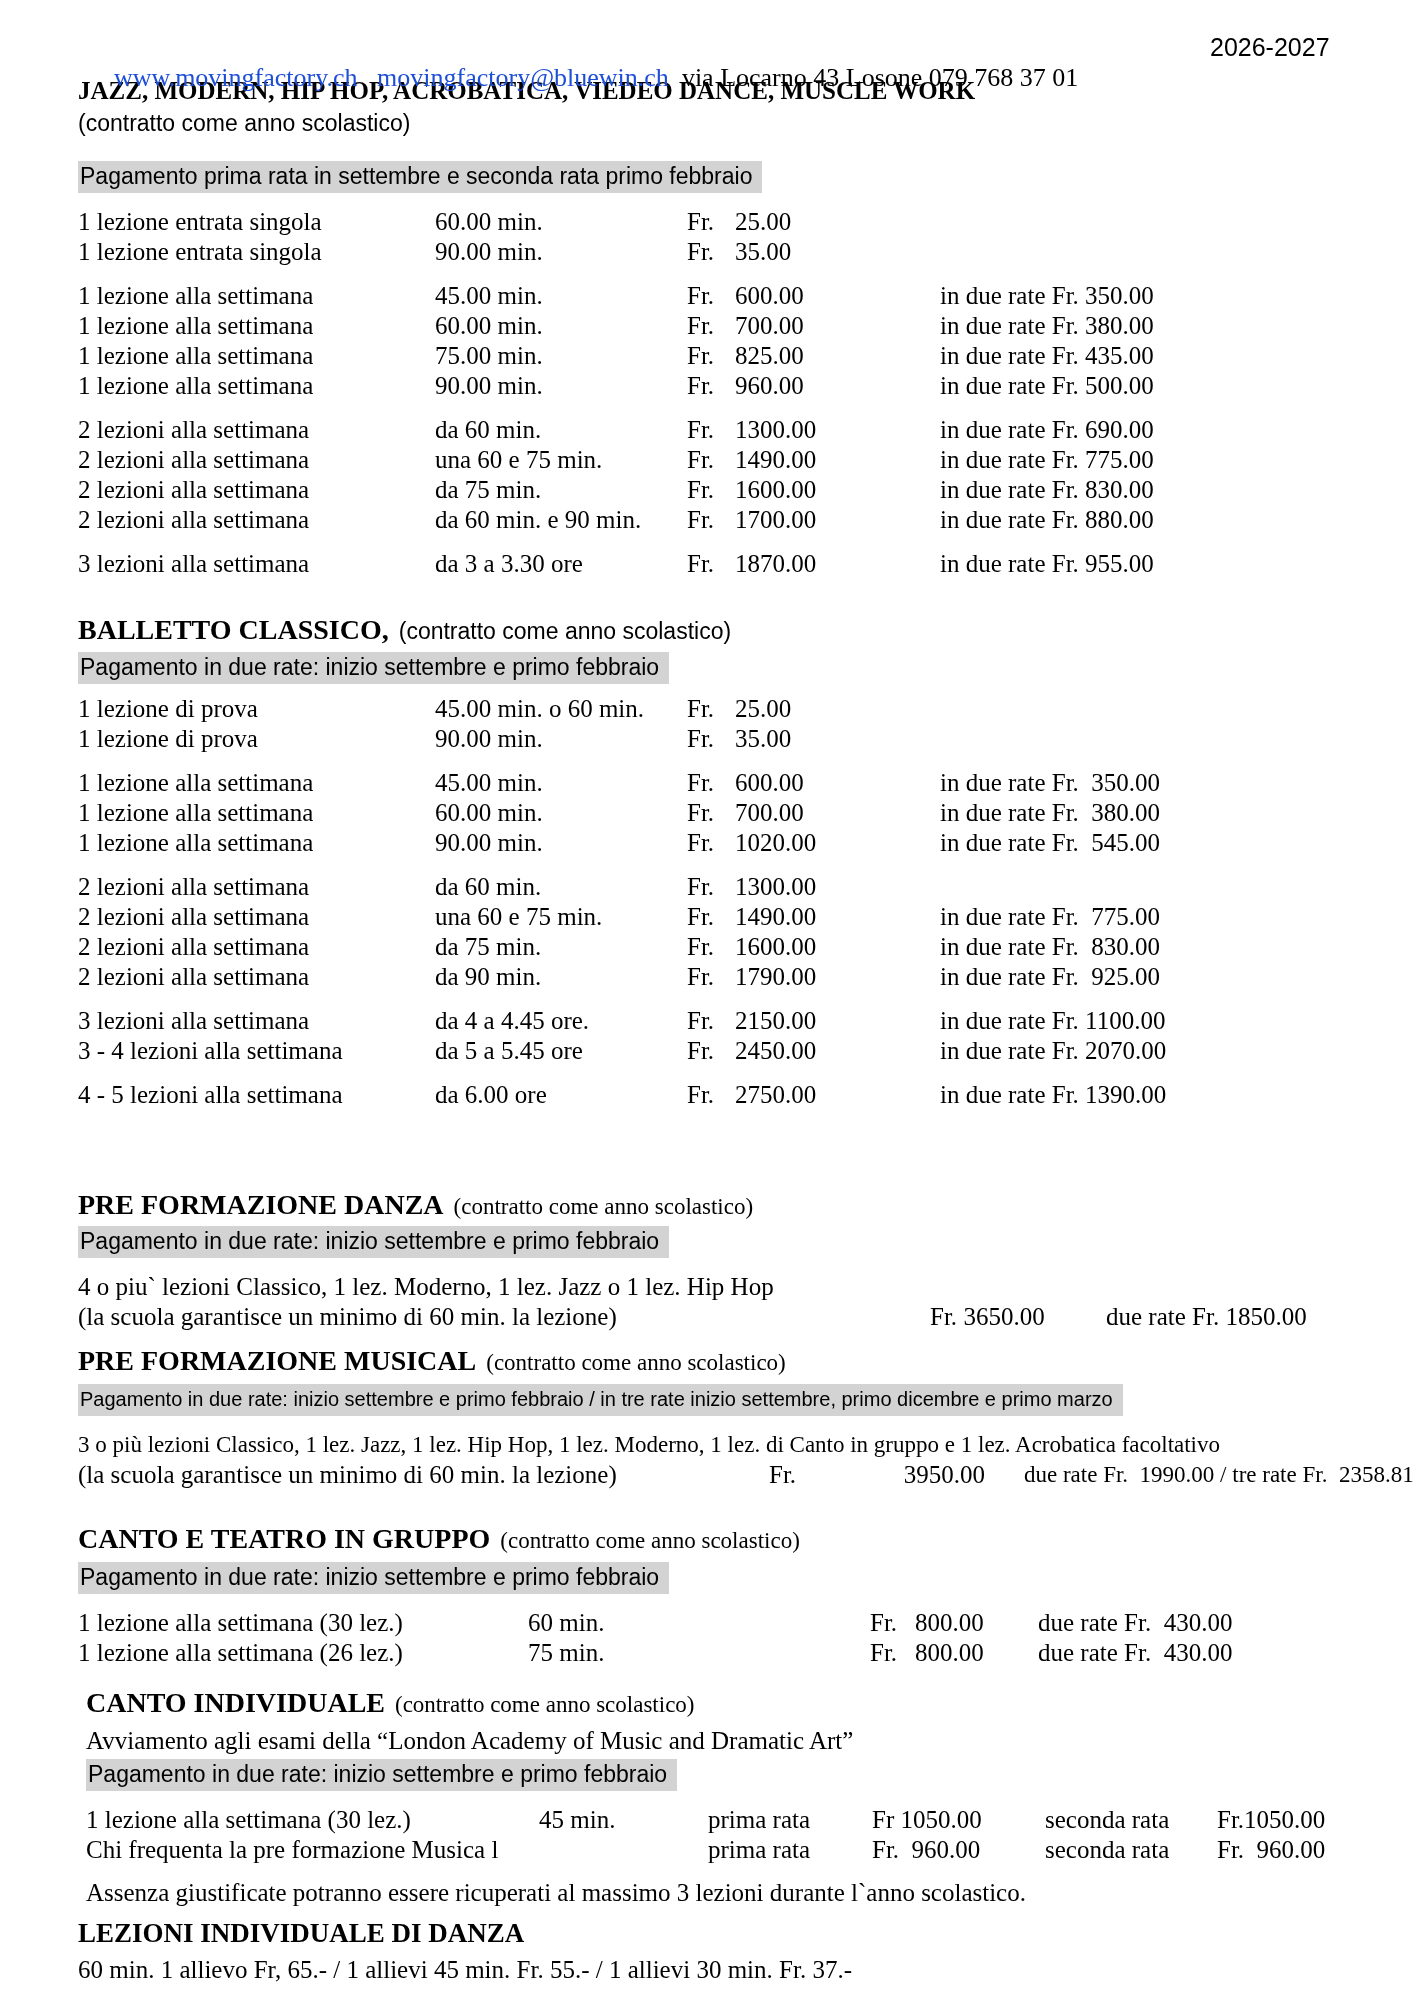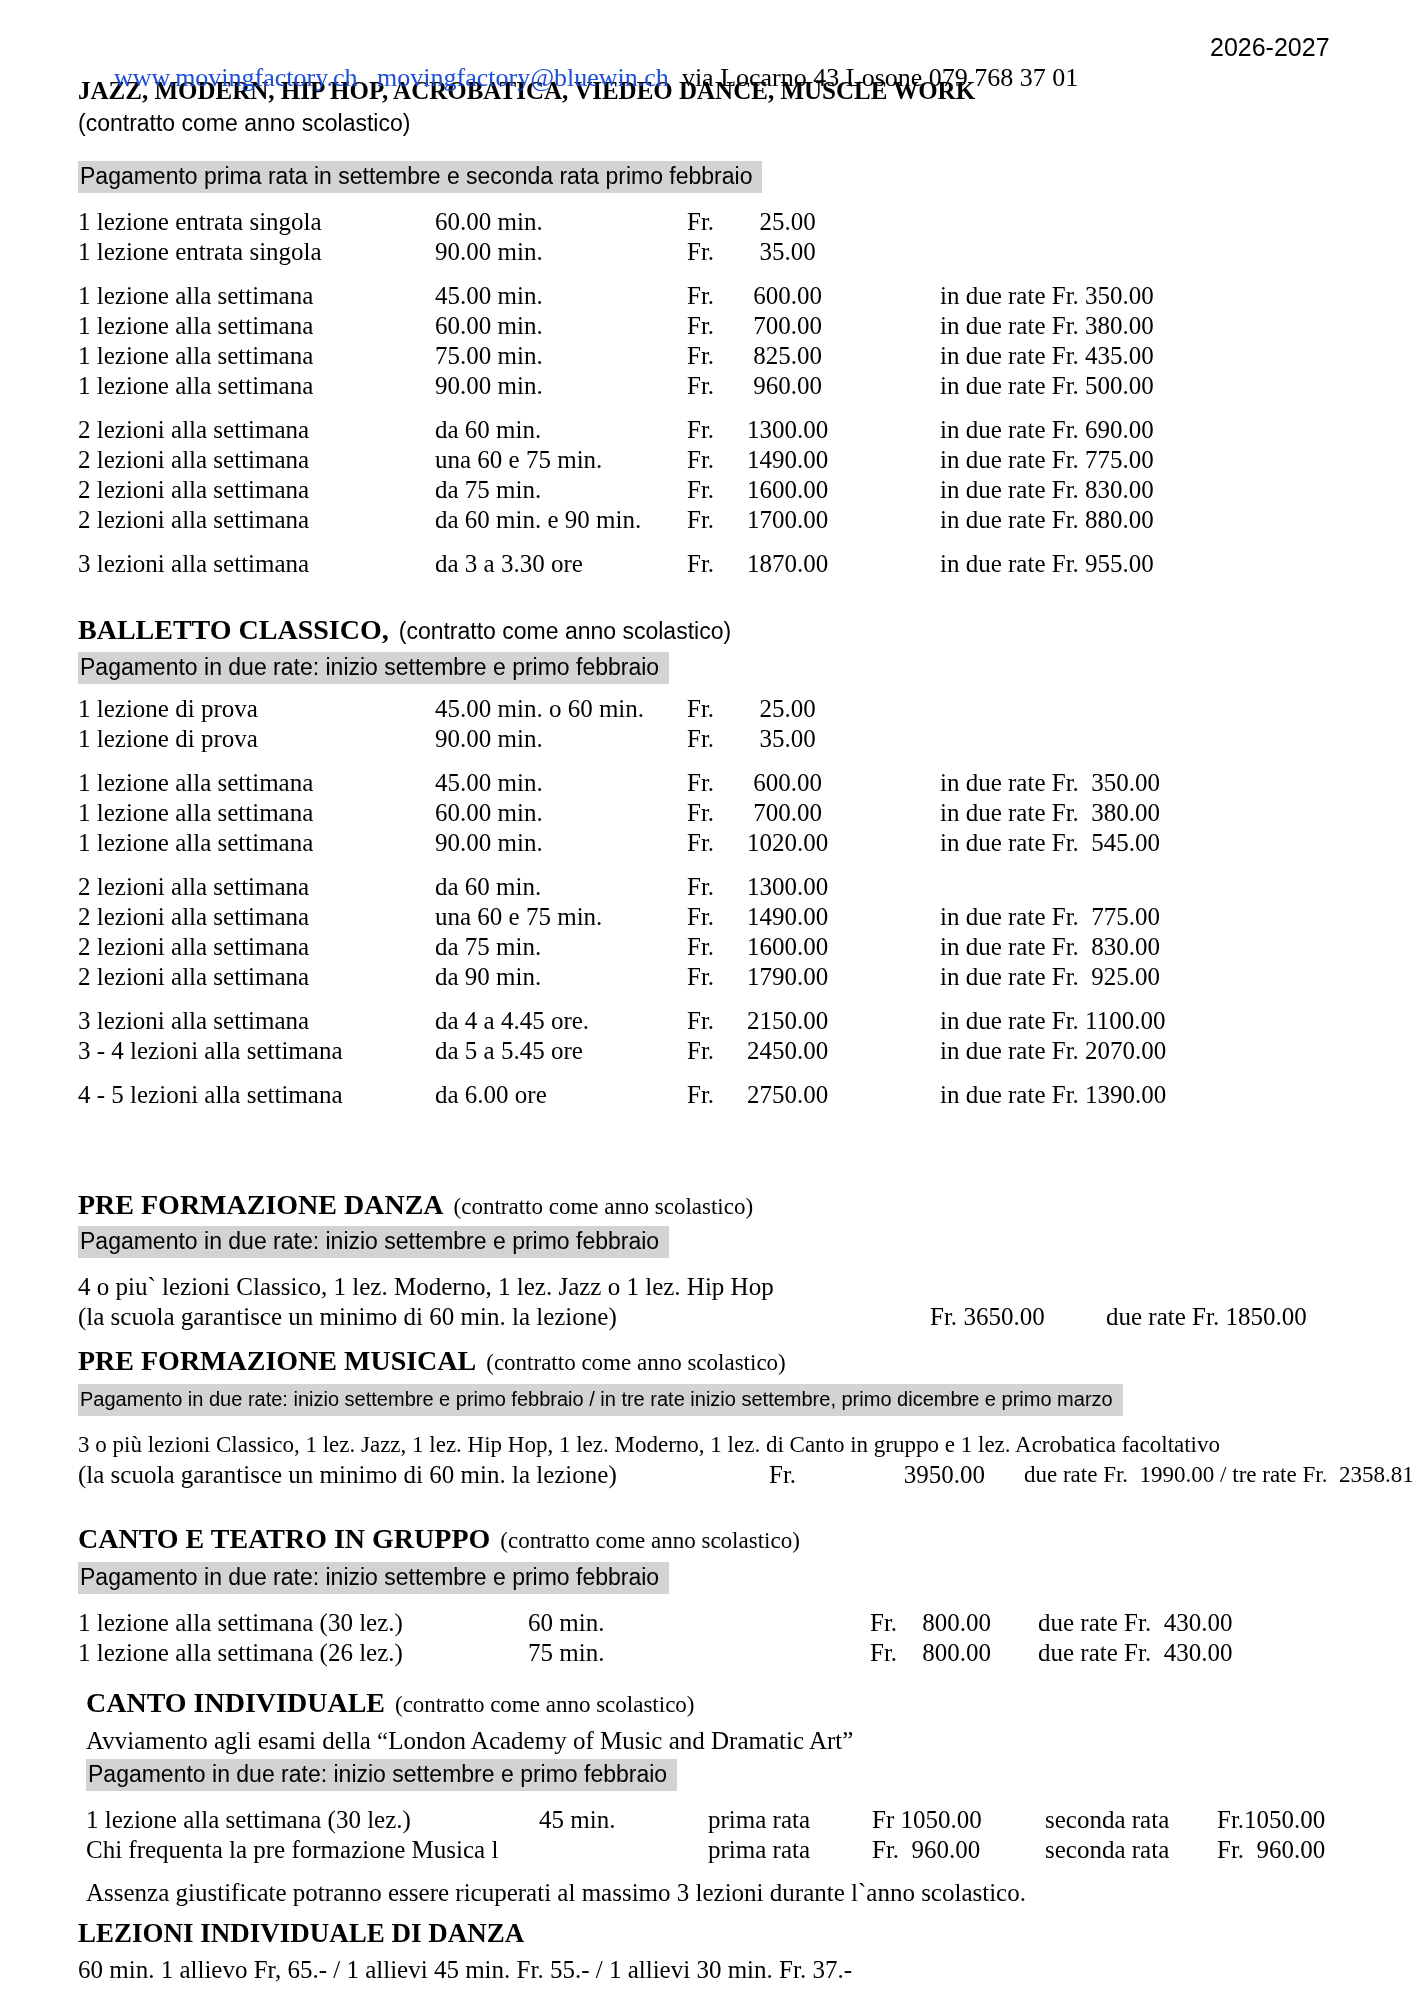--- a/index.html
+++ b/index.html
@@ -29,21 +29,21 @@
 
   
   .table{margin-top:14px}
   .group{margin-top:14px}
   .group:first-child{margin-top:0}
   .row{display:grid;height:30px;line-height:30px;white-space:pre}
   .table-a .row{grid-template-columns:357px 252px 48px 105px auto}
   .table-a .rate{padding-left:100px}
   .table-b .row{grid-template-columns:450px 342px 45px 83px auto}
   .table-b .rate{padding-left:40px}
-  .amount{text-align:center}
+  .amount{text-align:left}
 
   
   .row-c{position:relative;height:30px;line-height:30px;white-space:pre}
   .row-c .c-dur{position:absolute;left:453px;top:0}
   .row-c .c-t1{position:absolute;left:622px;top:0}
   .row-c .c-a1{position:absolute;left:786px;top:0}
   .row-c .c-t2{position:absolute;left:959px;top:0}
   .row-c .c-a2{position:absolute;left:1131px;top:0}
 
   

